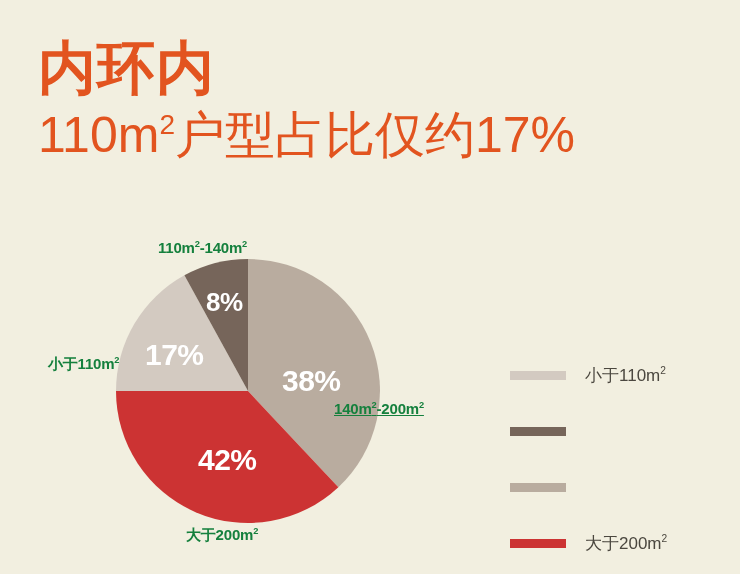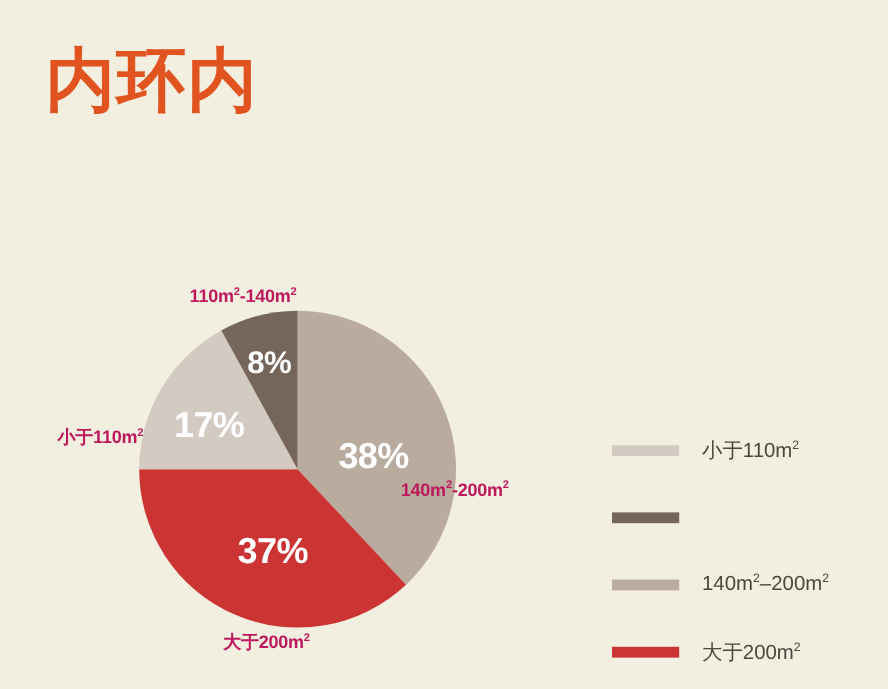--- a/index.html
+++ b/index.html
@@ -84,31 +84,31 @@
   }
   .pct-38 { left: 282px; top: 353px; }
   .pct-37 { left: 198px; top: 432px; }
   .pct-17 { left: 145px; top: 327px; text-align: center; }
   .pct-8  { left: 206px; top: 276px; font-size: 26px; }
 
   .pie-label {
     position: absolute;
     font-size: 15px;
     font-weight: 700;
-    color: #be185d;
+    color: #15803d;
     white-space: nowrap;
     letter-spacing: -0.2px;
   }
   .pie-label sup {
     font-size: 0.62em;
     vertical-align: super;
     line-height: 0;
   }
   .lbl-110-140 { left: 158px; top: 228px; }
-  .lbl-140-200 { left: 334px; top: 389px; }
+  .lbl-140-200 { left: 334px; top: 389px; text-decoration: underline; }
   .lbl-lt110   { left: 48px;  top: 344px; }
   .lbl-gt200   { left: 186px; top: 515px; }
 
   
   .legend {
     position: absolute;
     left: 510px;
     top: 336px;
     width: 215px;
   }
@@ -135,33 +135,34 @@
     line-height: 0;
   }
 </style>
 </head>
 <body>
 
 <div class="stage">
 
   <div class="title">内环内</div>
 
+  <div class="subtitle"><span>110m</span><sup>2</sup><span>户型占比仅约17%</span></div>
 
 
   <div class="pie-wrap">
     <svg class="pie-svg" viewBox="0 0 276 276">
         <path d="M 138 138 L 138.00 6.00 A 132 132 0 0 1 228.36 234.22 Z" fill="#b9ac9f"></path>
         <path d="M 138 138 L 228.36 234.22 A 132 132 0 0 1 6.00 138.00 Z" fill="#cc3333"></path>
         <path d="M 138 138 L 6.00 138.00 A 132 132 0 0 1 74.41 22.33 Z" fill="#d3cac1"></path>
         <path d="M 138 138 L 74.41 22.33 A 132 132 0 0 1 138.00 6.00 Z" fill="#76655a"></path>
       </svg>
   </div>
 
   <div class="slice-pct pct-38">38%</div>
-  <div class="slice-pct pct-37">37%</div>
+  <div class="slice-pct pct-37">42%</div>
   <div class="slice-pct pct-17">17%</div>
   <div class="slice-pct pct-8">8%</div>
 
   <div class="pie-label lbl-110-140"><span>110m</span><sup>2</sup><span>-140m</span><sup>2</sup></div>
 
   <div class="pie-label lbl-140-200"><span>140m</span><sup>2</sup><span>-200m</span><sup>2</sup></div>
 
   <div class="pie-label lbl-lt110"><span>小于110m</span><sup>2</sup></div>
 
   <div class="pie-label lbl-gt200"><span>大于200m</span><sup>2</sup></div>
@@ -172,21 +173,20 @@
       <span class="legend-swatch" style="background:#d3cac1"></span>
       <span class="legend-label"><span>小于110m</span><sup>2</sup></span>
     </div>
 
     <div class="legend-row">
       <span class="legend-swatch" style="background:#76655a"></span>
     </div>
 
     <div class="legend-row">
       <span class="legend-swatch" style="background:#b9ac9f"></span>
-      <span class="legend-label"><span>140m</span><sup>2</sup><span>–200m</span><sup>2</sup></span>
     </div>
 
     <div class="legend-row">
       <span class="legend-swatch" style="background:#cc3333"></span>
       <span class="legend-label"><span>大于200m</span><sup>2</sup></span>
     </div>
 
   </div>
 
 </div>

